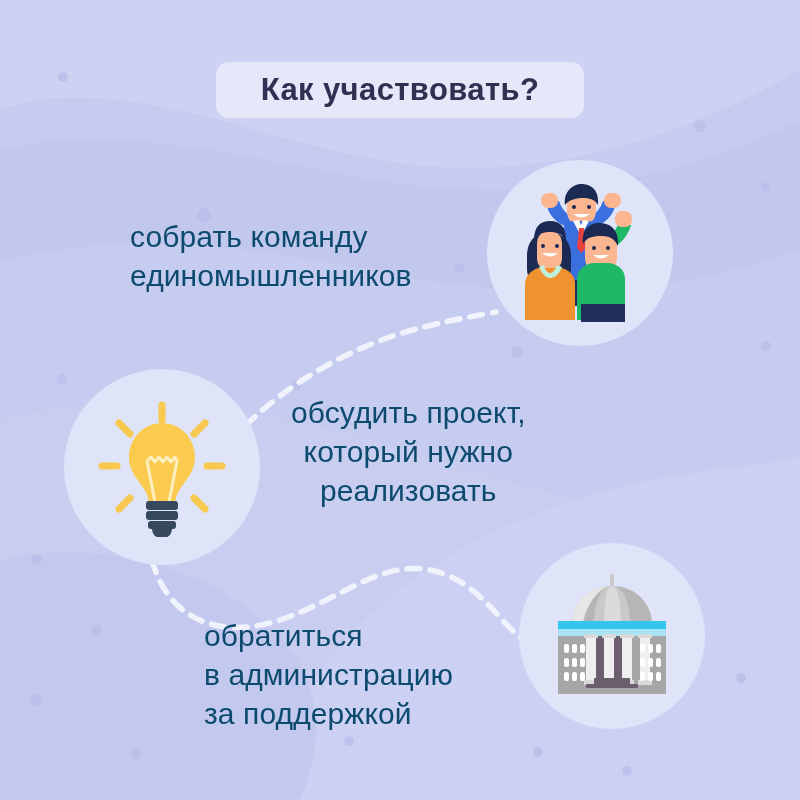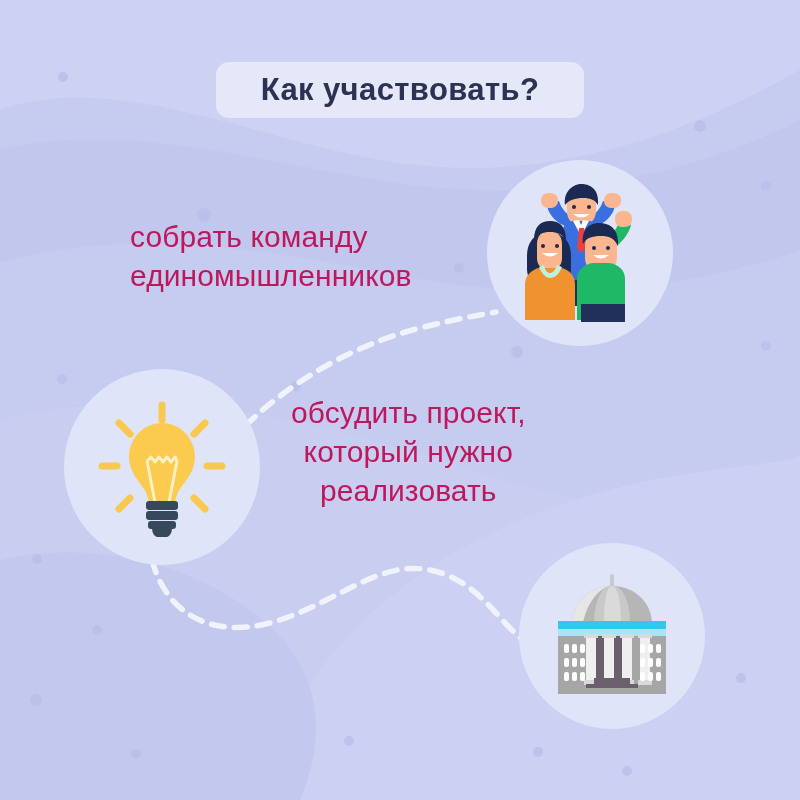--- a/index.html
+++ b/index.html
@@ -37,21 +37,21 @@
   .title-text {
     font-size: 31px;
     font-weight: bold;
     color: #2f3152;
     letter-spacing: 0.4px;
     white-space: nowrap;
   }
   
   .step-text {
     position: absolute;
-    color: #be185d;
+    color: #0c4a6e;
     font-size: 30px;
     line-height: 1.30;
     white-space: pre-line;
     letter-spacing: 0.1px;
   }
   #step-text-1 { left: 130px; top: 217px; }
   #step-text-2 { left: 291px; top: 393px; text-align: center; }
   #step-text-3 { left: 204px; top: 616px; }
   
   .icon-circle {
@@ -203,20 +203,23 @@
       </g>
       <g fill="#36495c">
         <rect x="54" y="104" width="32" height="9" rx="3"></rect>
         <rect x="54" y="114" width="32" height="9" rx="3"></rect>
         <rect x="56" y="124" width="28" height="8" rx="3"></rect>
         <path d="M60 131 C60 138 64 141 70 141 C76 141 80 138 80 131 Z"></path>
       </g>
     </svg>
   </div>
 
+  <div class="step-text" id="step-text-3">обратиться
+в администрацию
+за поддержкой</div>
 
   <div class="icon-circle" id="circle-building">
     <svg class="icon-svg" width="140" height="140" viewBox="0 0 140 140" xmlns="http://www.w3.org/2000/svg">
 
       <rect x="68" y="8" width="4" height="14" rx="2" fill="#c9c9c9"></rect>
 
       <path d="M70 20 C94 20 110 38 110 58 L30 58 C30 38 46 20 70 20 Z" fill="#b6b6b6"></path>
       <path d="M70 20 C82 20 88 38 88 58 L52 58 C52 38 58 20 70 20 Z" fill="#c9c9c9"></path>
       <path d="M70 20 C76 20 79 38 79 58 L62 58 C62 38 64 20 70 20 Z" fill="#dadada"></path>
       <path d="M30 58 C30 38 46 20 70 20 C58 20 44 38 41 58 Z" fill="#e6e6e6"></path>

